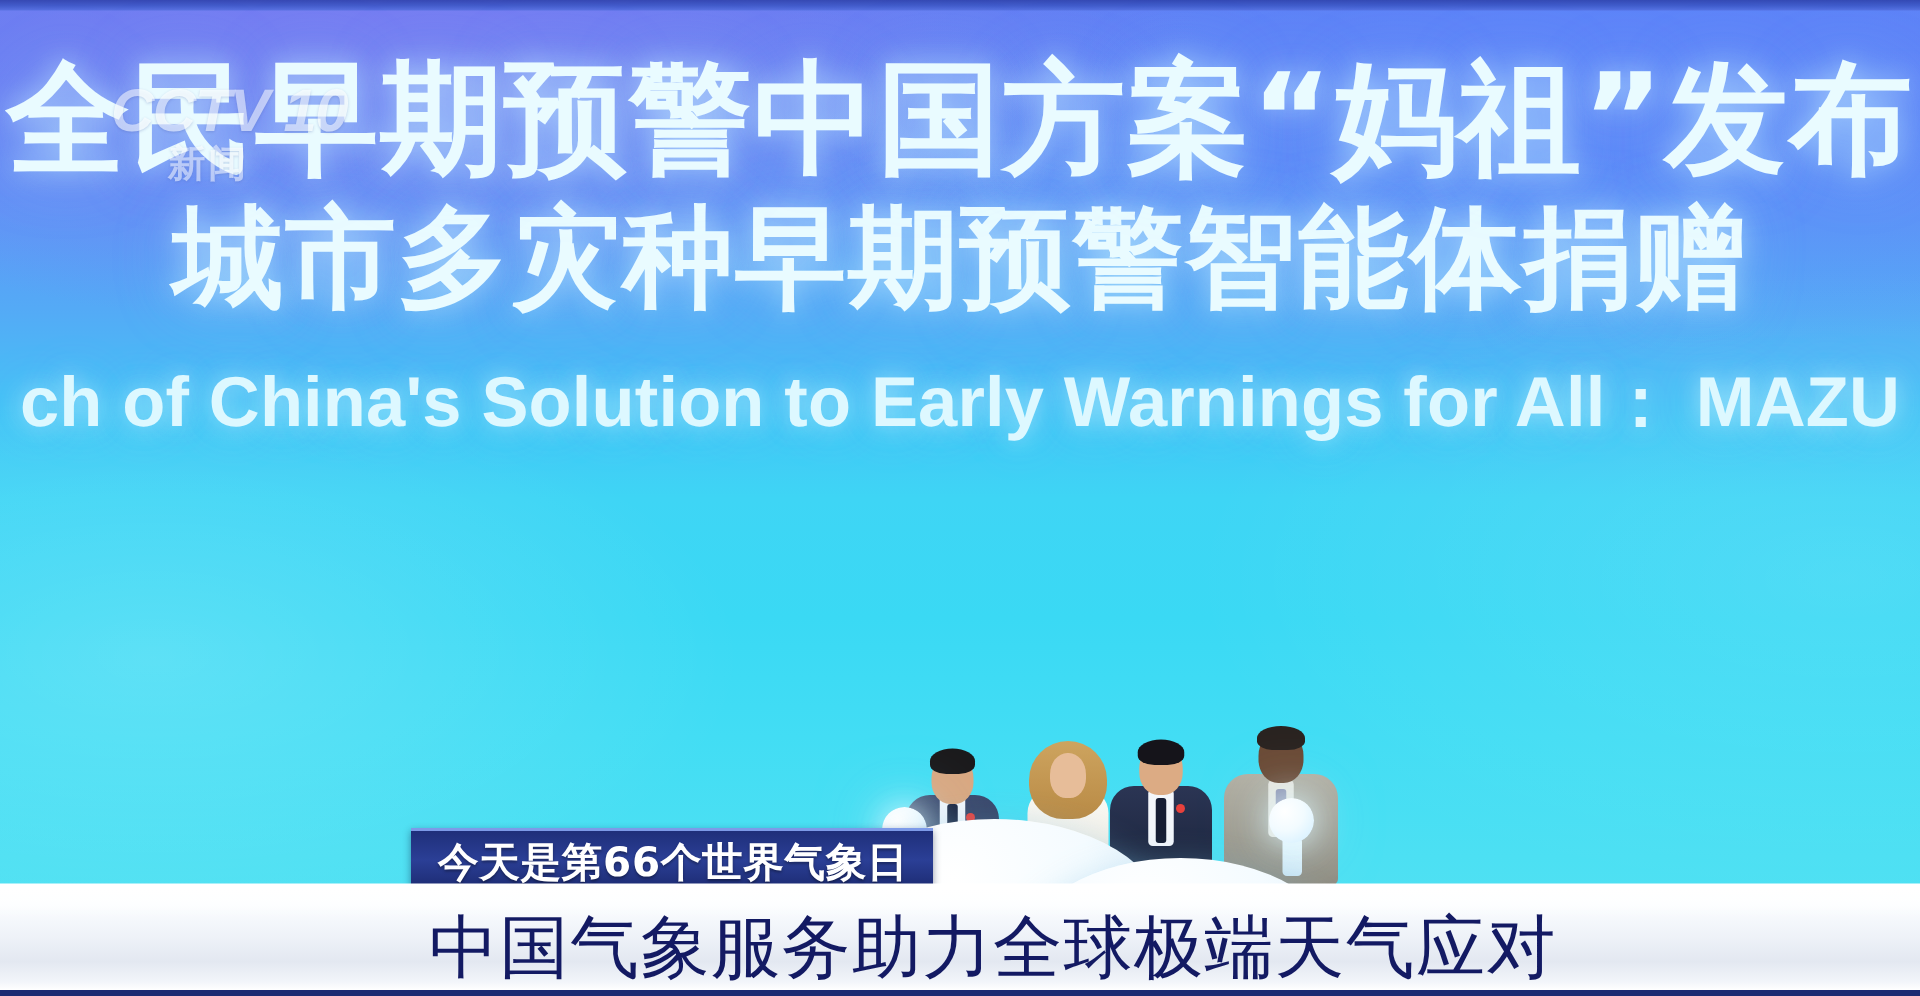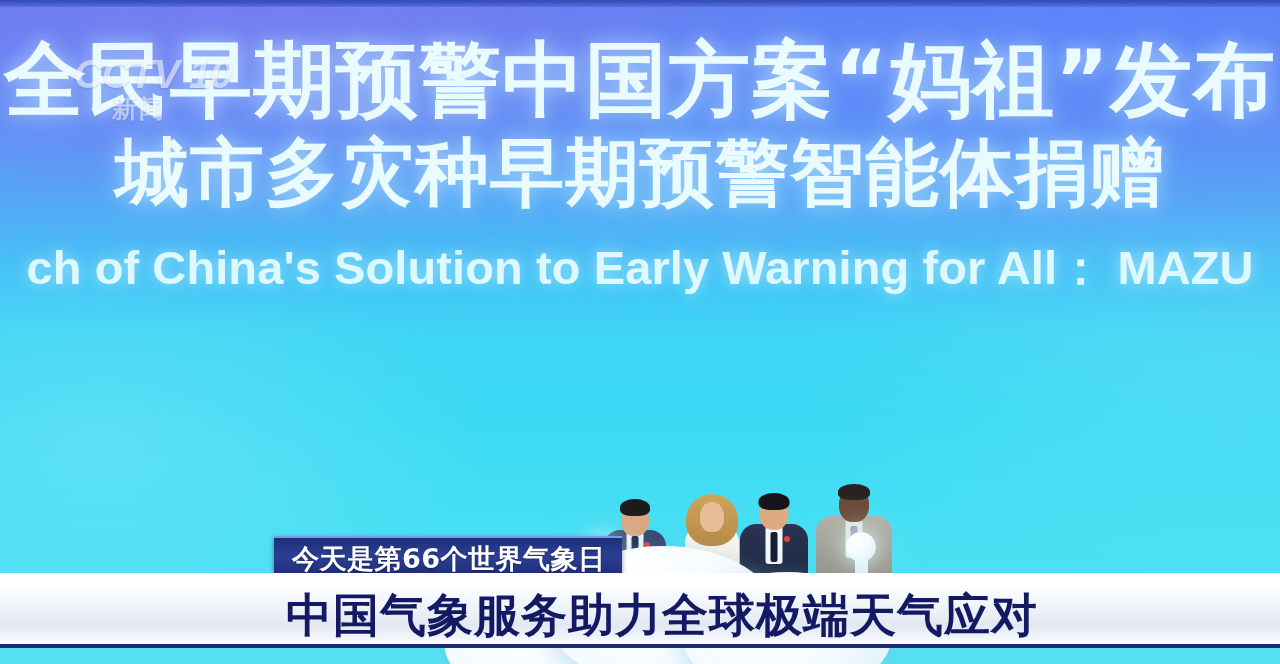--- a/index.html
+++ b/index.html
@@ -212,21 +212,21 @@
     position: absolute;
     width: 6px; height: 6px;
     border-radius: 50%;
     background: #e8413c;
   }
 
   
   .lower-third {
     position: absolute;
     left: 0;
-    bottom: 16px;
+    bottom: 0;
     width: 1280px;
     height: 116px;
   }
   .lt-globe {
     position: absolute;
     left: 96px;
     bottom: 0;
     width: 190px;
     height: 68px;
     overflow: hidden;
@@ -305,39 +305,39 @@
     width: 1280px; height: 20px;
     background: linear-gradient(180deg, rgba(255,255,255,.95), rgba(255,255,255,0));
     pointer-events: none;
   }
   .lt-headline-text {
     position: absolute;
     left: 286px;
     bottom: 2px;
     font-size: 46px;
     line-height: 62px;
-    font-weight: 700;
+    font-weight: 400;
     color: #131a63;
     letter-spacing: 1px;
     white-space: nowrap;
     font-family: "DejaVu Sans", "Liberation Sans", sans-serif;
   }
 </style>
 </head>
 <body>
 
 <div id="frame">
 
   <div class="led-wall"></div>
   <div class="led-topbar"></div>
   <div class="wall-sheen"></div>
 
   <div class="wall-text cn-line2">城市多灾种早期预警智能体捐赠</div>
   <div class="wall-text cn-line1">全民早期预警中国方案“妈祖”发布</div>
-  <div class="wall-text en-line1">ch of China's Solution to Early Warning for All：  MAZU</div>
+  <div class="wall-text en-line1">ch of China's Solution to Early Warnings for All：  MAZU</div>
 
   <div class="channel-bug">
     <div class="bug-main">CCTV 10</div>
     <div class="bug-sub">新闻</div>
   </div>
 
   <div class="person" style="left:600px; width:70px; height:86px;">
     <div class="body" style="bottom:0; width:62px; height:60px; background:linear-gradient(180deg,#3c4a6e,#26304d);"></div>
     <div class="shirt" style="bottom:22px; top:auto;"></div>
     <div class="tie" style="bottom:24px; top:auto; background:#1b2440;"></div>

